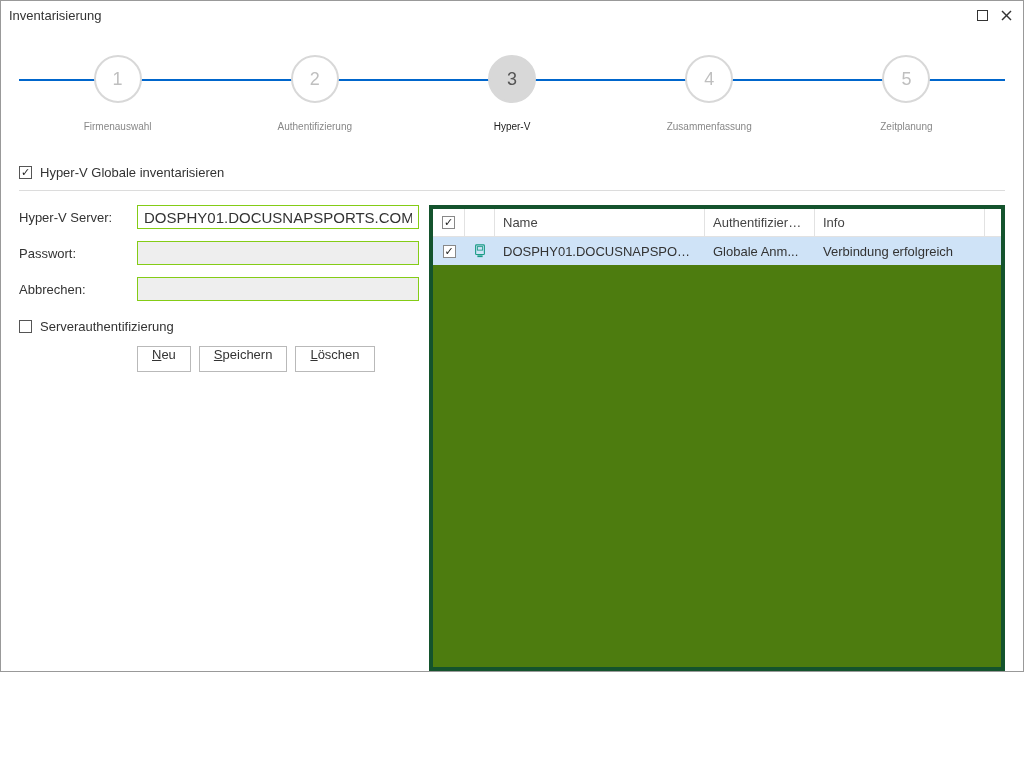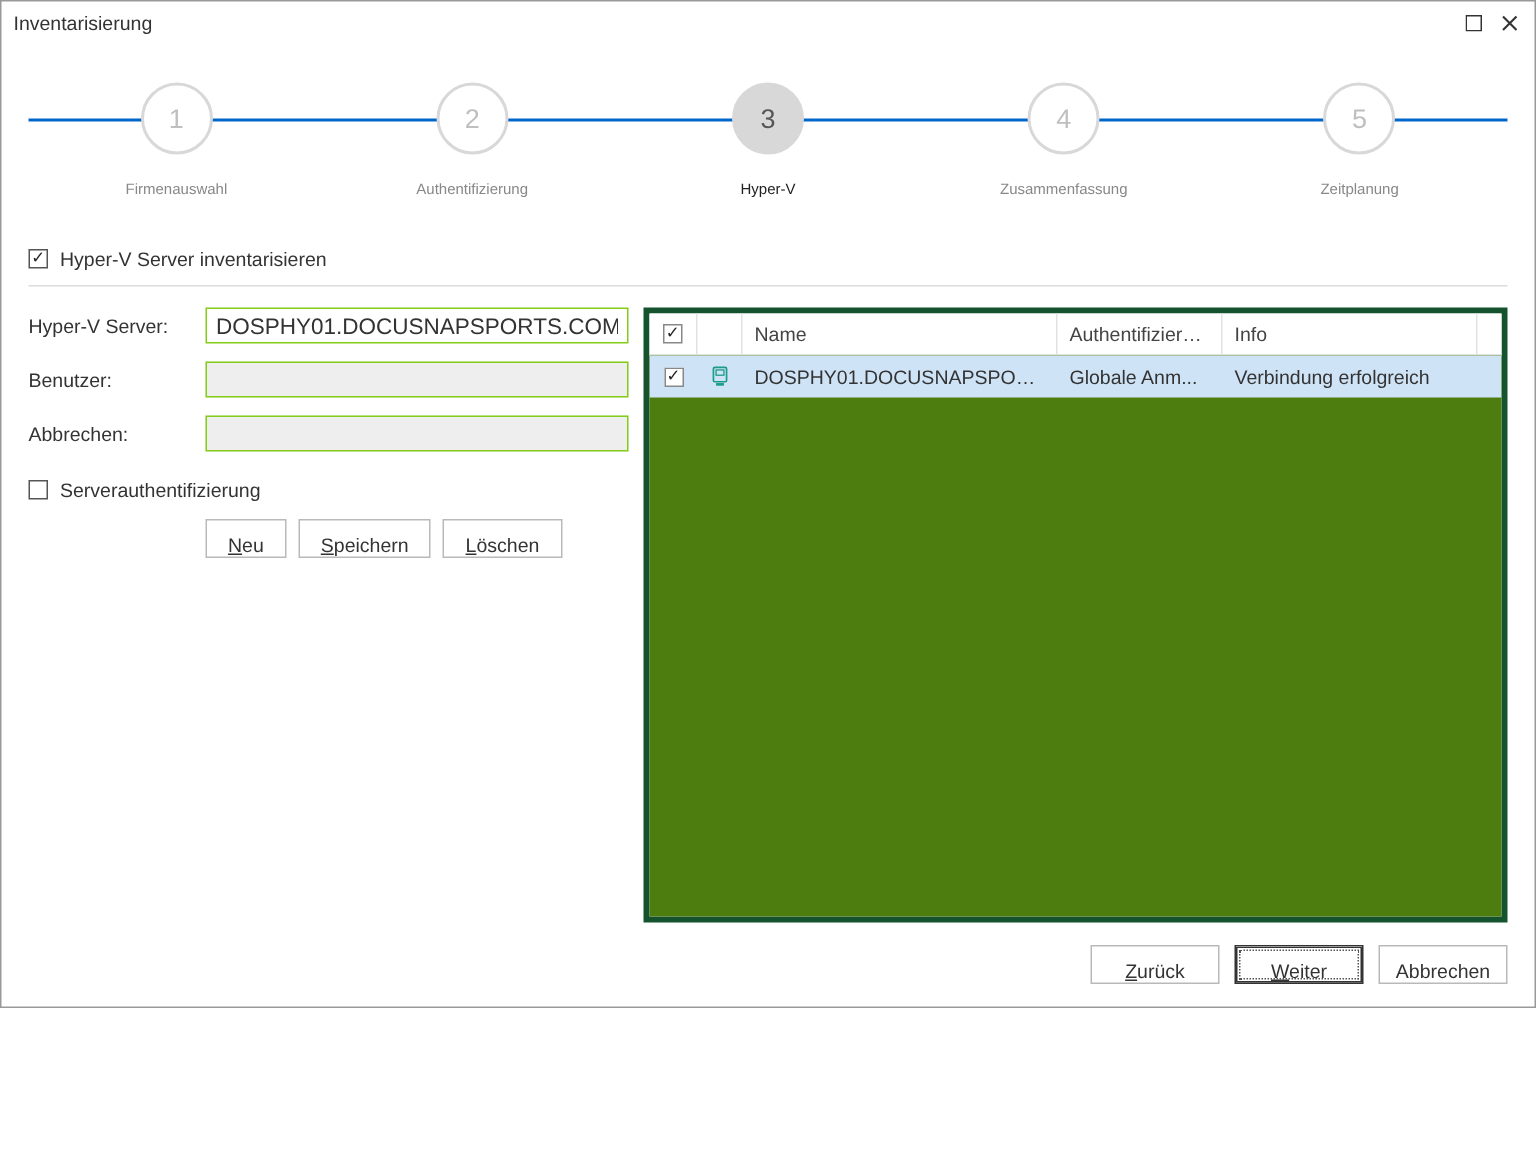--- a/index.html
+++ b/index.html
@@ -23,21 +23,21 @@
   .chk.checked::after{content:"✓";font-size:11px;line-height:1;color:#222}
   hr.sep{border:none;border-top:1px solid #dcdcdc;margin:4px 0 14px 0}
   
   .main{flex:1;display:flex;gap:10px;min-height:0}
   .leftpane{width:400px;display:flex;flex-direction:column}
   .formrow{display:flex;align-items:center;margin-bottom:12px}
   .formrow label{width:118px;color:#333}
   .formrow input{flex:1;height:24px;border:1px solid #84cc16;background:#fff;padding:0 6px;font-size:15px}
   .formrow input.disabled{background:#eeeeee;color:#888}
   .btnrow{display:flex;gap:8px;margin-top:6px;margin-left:118px}
-  .btn{height:26px;border:1px solid #b9b9b9;background:#fff;padding:0 14px;cursor:pointer;display:flex;align-items:flex-end;justify-content:center}
+  .btn{height:26px;border:1px solid #b9b9b9;background:#fff;padding:0 14px;cursor:pointer;display:flex;align-items:flex-start;justify-content:center}
   .btn .u{text-decoration:underline}
   
   .grid{flex:1;border:4px solid #14532d;display:flex;flex-direction:column;min-height:0}
   .ghead{display:flex;background:#fff;border-bottom:1px solid #e2e2e2}
   .ghead .gh{padding:6px 8px;border-right:1px solid #e2e2e2;color:#444;font-size:13px;white-space:nowrap;overflow:hidden;text-overflow:ellipsis}
   .gh.chkcol{width:32px;display:flex;align-items:center;justify-content:center}
   .gh.iconcol{width:30px}
   .gh.namecol{width:210px}
   .gh.authcol{width:110px}
   .gh.infocol{flex:1}
@@ -99,33 +99,33 @@
         <div class="label">Zusammenfassung</div>
       </div>
       <div class="step" style="left:90%">
         <div class="circle">5</div>
         <div class="label">Zeitplanung</div>
       </div>
     </div>
 
     <div class="check-row">
       <span class="chk checked"></span>
-      <span>Hyper-V Server inventarisieren</span>
+      <span>Hyper-V Globale inventarisieren</span>
     </div>
     <hr class="sep">
 
     <div class="main">
 
       <div class="leftpane">
         <div class="formrow">
           <label>Hyper-V Server:</label>
           <input type="text" value="DOSPHY01.DOCUSNAPSPORTS.COM" style="">
         </div>
         <div class="formrow">
-          <label>Benutzer:</label>
+          <label>Passwort:</label>
           <input type="text" class="disabled" value="" style="">
         </div>
         <div class="formrow">
           <label>Abbrechen:</label>
           <input type="password" class="disabled" value="" style="">
         </div>
         <div class="check-row" style="margin-left:0">
           <span class="chk"></span>
           <span>Serverauthentifizierung</span>
         </div>
@@ -167,24 +167,13 @@
             </div>
             <div class="namecol">DOSPHY01.DOCUSNAPSPOR...</div>
             <div class="authcol">Globale Anm...</div>
             <div class="infocol">Verbindung erfolgreich</div>
           </div>
         </div>
       </div>
     </div>
   </div>
 
-  <div class="footer">
-    <button class="btn">
-        <span><span class="u">Z</span><span>urück</span></span>
-      </button>
-    <button class="btn primary">
-        <span><span class="u">W</span><span>eiter</span></span>
-      </button>
-    <button class="btn">
-        <span>Abbrechen</span>
-      </button>
-  </div>
 </div>
 
 </body></html>

